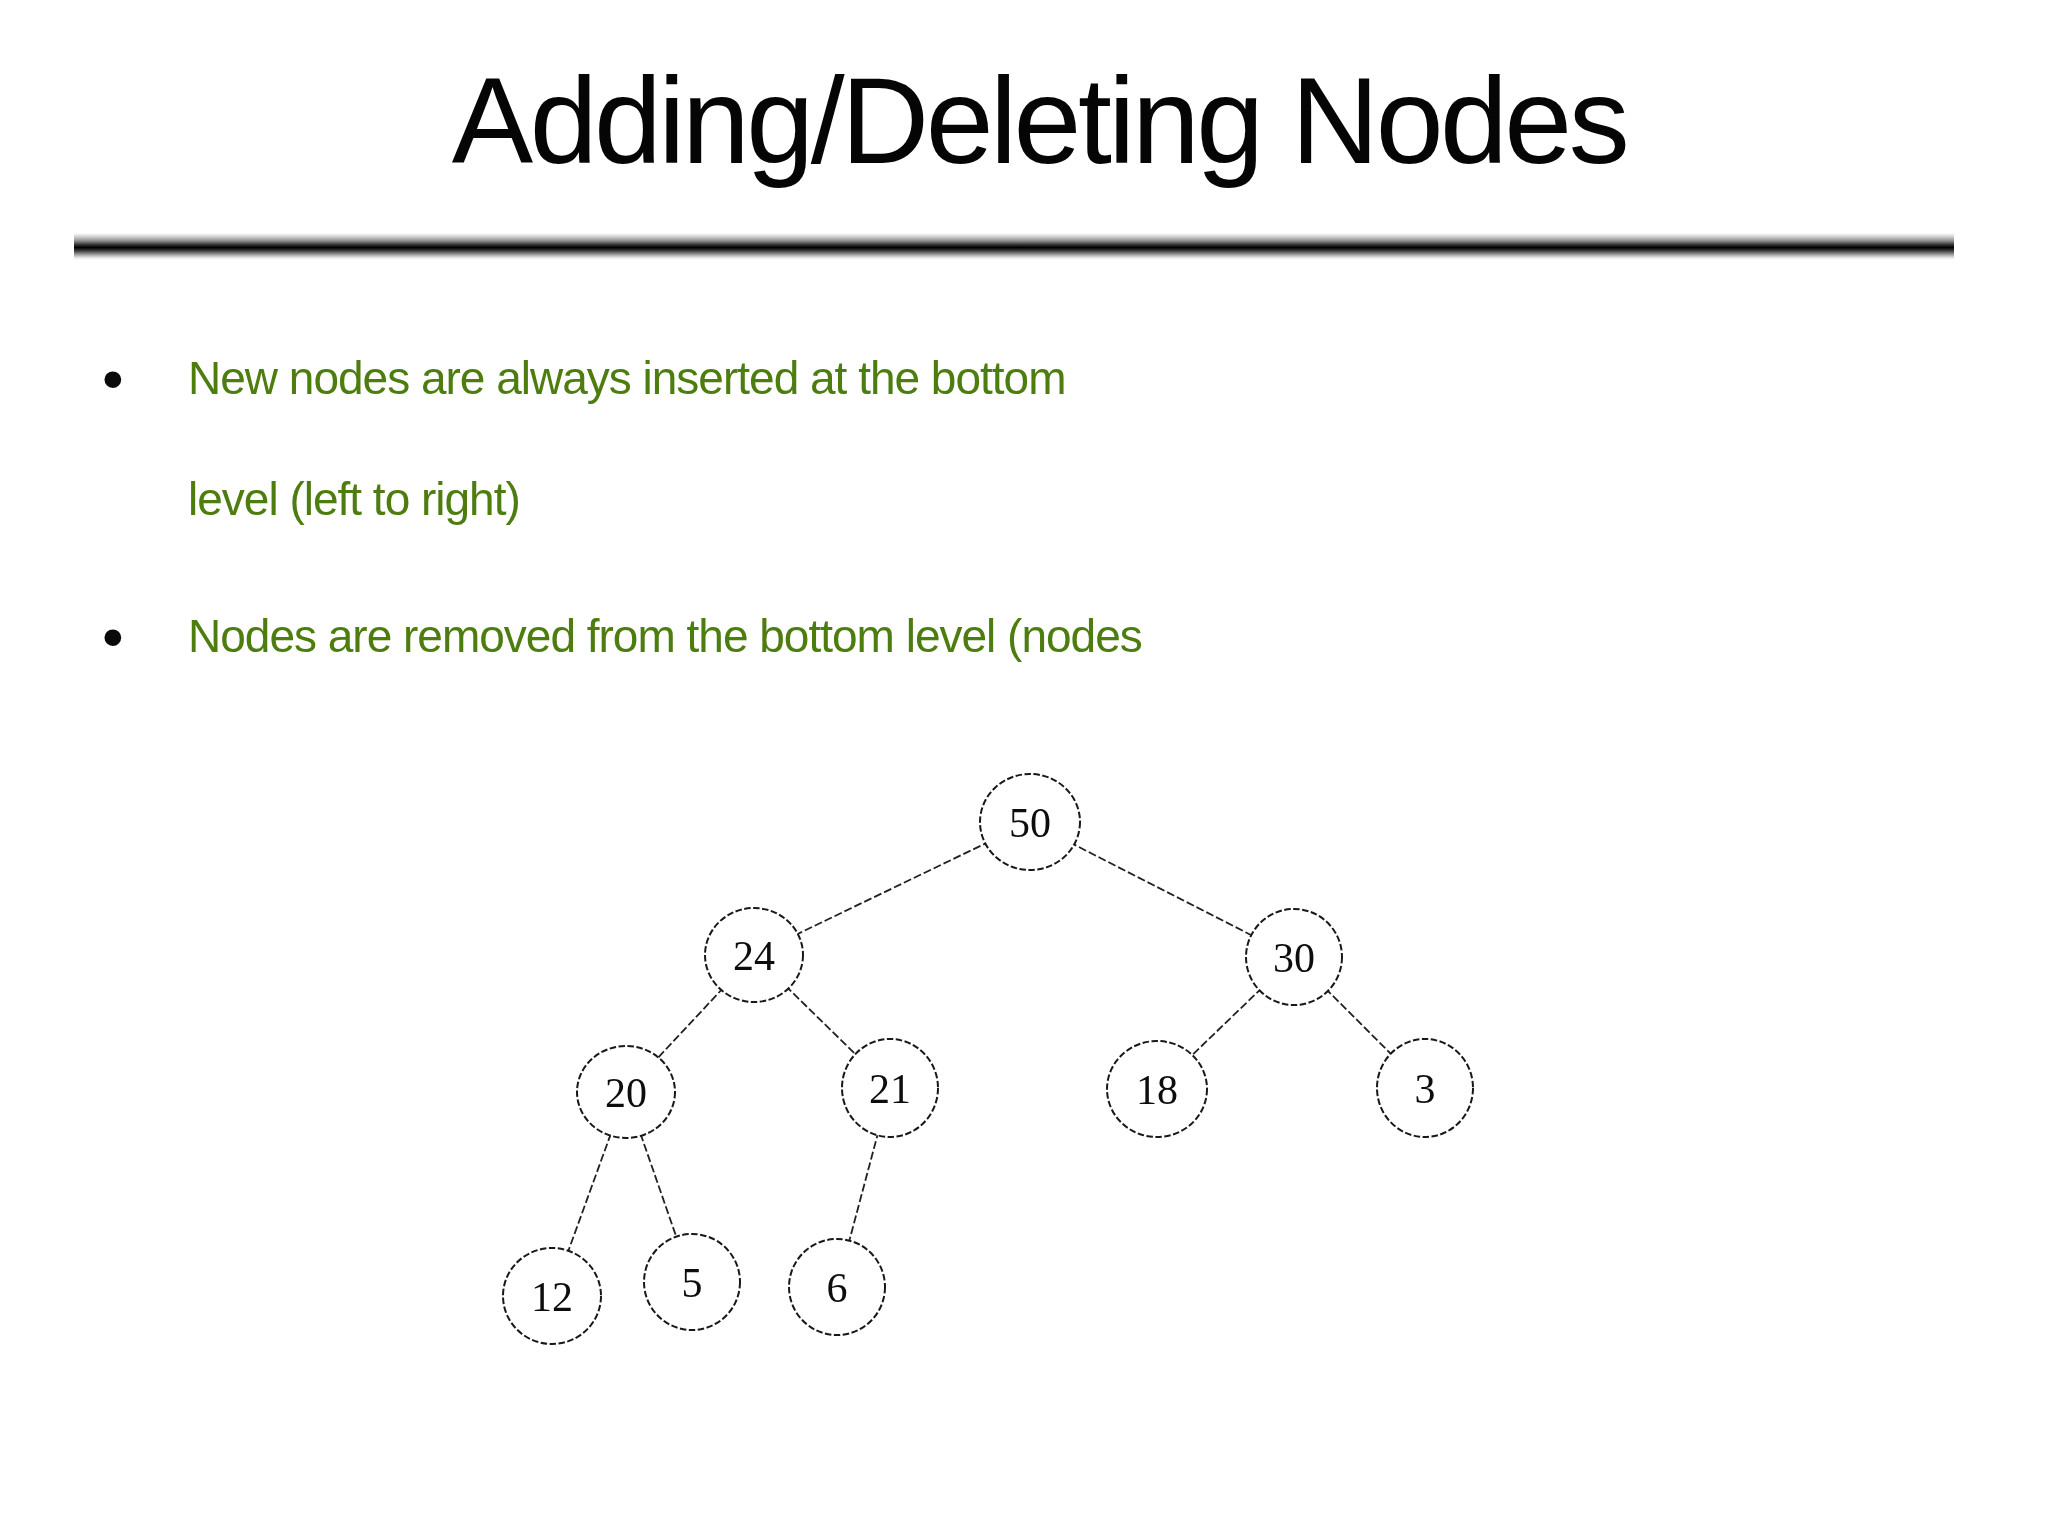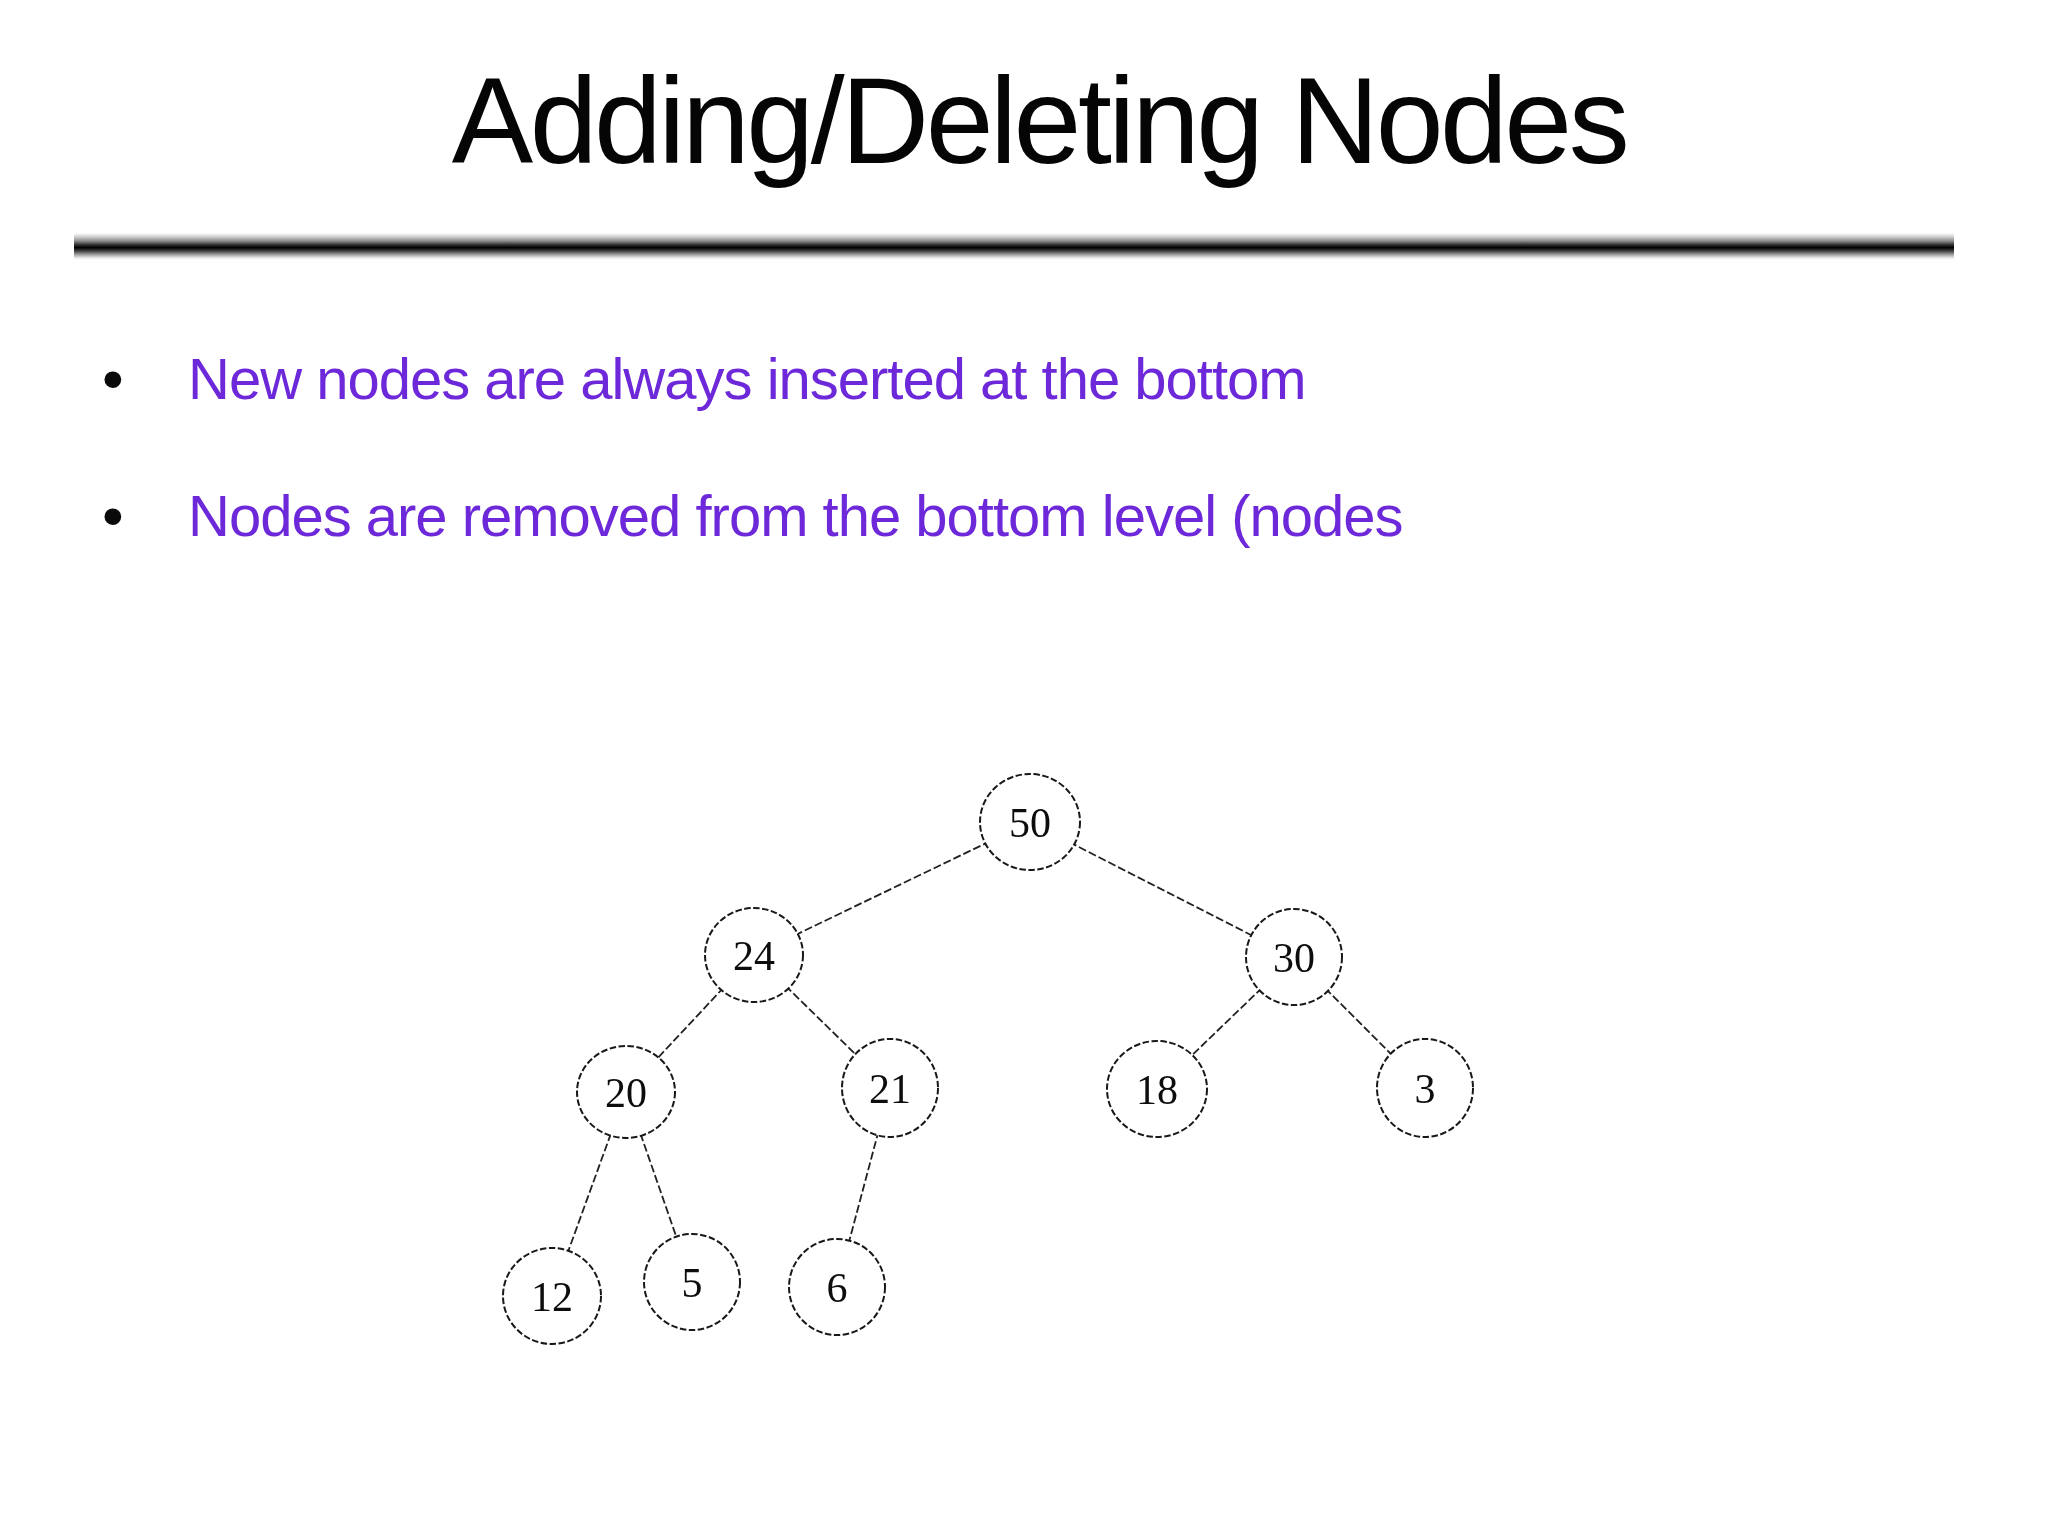--- a/index.html
+++ b/index.html
@@ -52,25 +52,25 @@
   .bullet + .bullet{ margin-top:16px; }
   .bullet .marker{
     flex:0 0 86px;
     font-size:62px;
     line-height:121px;
     padding-left:10px;
     color:#0a0a0a;
   }
   .bullet .text{ flex:1 1 auto; }
   .bullet .line{
-    font-size:58px;
+    font-size:46px;
     line-height:121px;
     letter-spacing:-1px;
     white-space:nowrap;
-    color:#6d28d9;
+    color:#4d7c0f;
   }
   .tree{
     position:absolute;
     top:0; left:0;
     width:2048px; height:1536px;
   }
   .tree .edge{
     stroke:#212121;
     stroke-width:1.8;
     stroke-dasharray:8 3;
@@ -96,20 +96,21 @@
 
   <h1 class="title">Adding/Deleting Nodes</h1>
 
   <div class="rule"></div>
 
   <div class="bullets">
     <div class="bullet">
       <span class="marker">•</span>
       <div class="text">
         <div class="line">New nodes are always inserted at the bottom</div>
+        <div class="line">level (left to right)</div>
       </div>
     </div>
     <div class="bullet">
       <span class="marker">•</span>
       <div class="text">
         <div class="line">Nodes are removed from the bottom level (nodes</div>
       </div>
     </div>
   </div>
 

